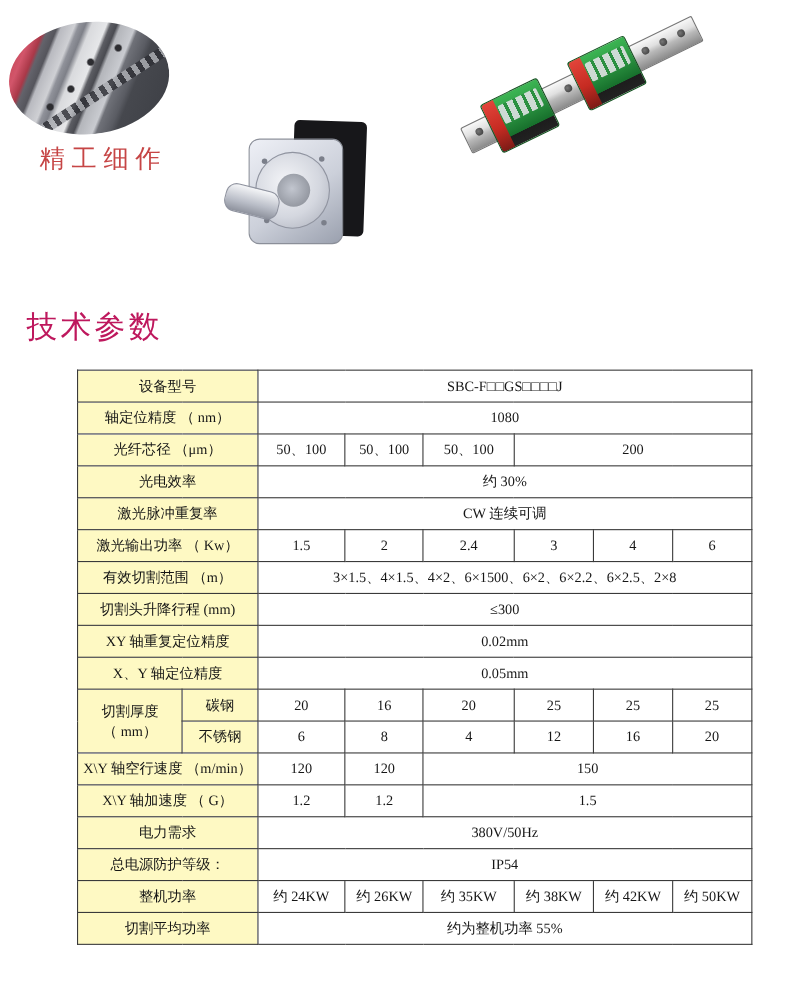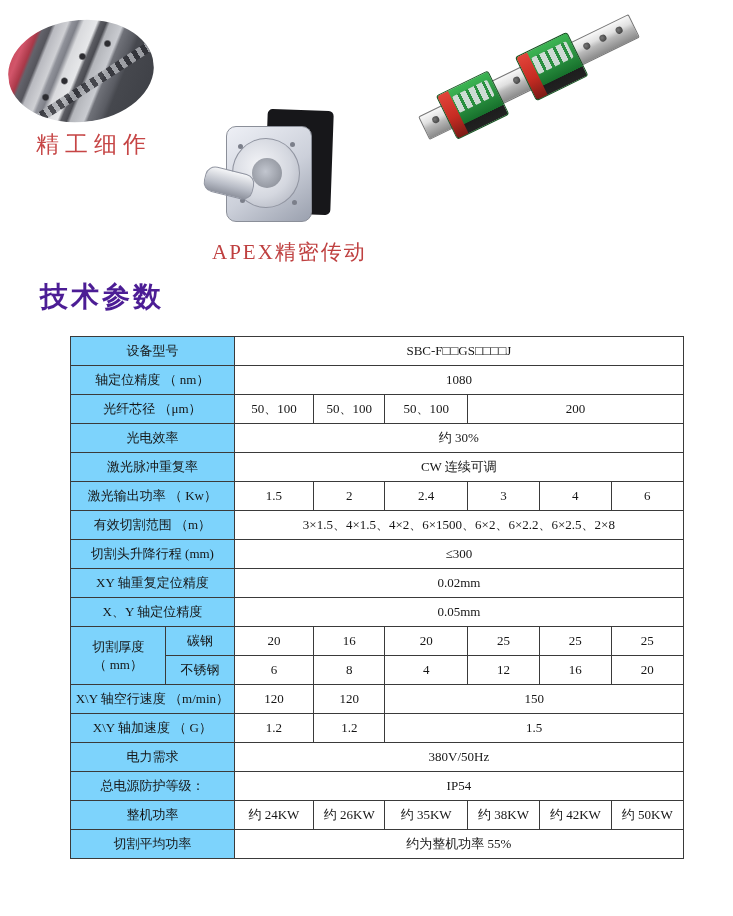--- a/index.html
+++ b/index.html
@@ -60,31 +60,31 @@
     background:repeating-linear-gradient(90deg,#dfe2e4 0 6px,#2a8f40 6px 9px);opacity:.9;}
   .block .endcap{position:absolute;left:0;top:0;width:12px;height:100%;
     background:linear-gradient(180deg,#e2443a 0%,#c62b22 55%,#7c1b16 100%);
     border-radius:3px 0 0 3px;}
 
   
   .caption{position:absolute;color:#c64545;font-weight:500;}
   .cap-craft{left:36px;top:129px;font-size:23px;letter-spacing:6px;}
   .cap-apex{left:212px;top:238px;font-size:21px;letter-spacing:2px;color:#bf4040;}
   .cap-hiwin{left:436px;top:147px;font-size:20px;font-weight:bold;color:#cc2222;letter-spacing:1px;}
-  .page-heading{position:absolute;left:40px;top:278px;font-size:28px;color:#4c1d95;
-    letter-spacing:3px;font-weight:bold;}
+  .page-heading{position:absolute;left:24px;top:278px;font-size:28px;color:#be185d;
+    letter-spacing:3px;}
 
   
   .table-wrap{position:absolute;left:70px;top:336px;}
   table.spec{border-collapse:collapse;table-layout:fixed;width:614px;
     font-size:13px;color:#161616;}
   table.spec th,table.spec td{border:1px solid #3a3a3a;text-align:center;vertical-align:middle;
     padding:1px 3px;white-space:pre-line;font-weight:normal;overflow:hidden;}
   table.spec tr{height:29px;}
-  table.spec th{background:#7dd3fc;}
+  table.spec th{background:#fef9c3;}
 </style>
 </head>
 <body>
 
 <div id="page">
 
   <div class="oval-photo">
     <div class="rack"></div>
   </div>
   <div class="caption cap-craft">精工细作</div>
@@ -93,21 +93,20 @@
     <div class="gb-flange"></div>
     <div class="gb-body"></div>
     <div class="gb-face"></div>
     <div class="gb-bolt" style="left:18px;top:34px;"></div>
     <div class="gb-bolt" style="left:70px;top:32px;"></div>
     <div class="gb-bolt" style="left:20px;top:88px;"></div>
     <div class="gb-bolt" style="left:72px;top:90px;"></div>
     <div class="gb-hub"></div>
     <div class="gb-shaft"></div>
   </div>
-  <div class="caption cap-apex">APEX精密传动</div>
 
   <div class="hiwin">
     <div class="rail">
       <span class="hole" style="left:10px;"></span>
       <span class="hole" style="left:100px;"></span>
       <span class="hole" style="left:178px;"></span>
       <span class="hole" style="left:196px;"></span>
       <span class="hole" style="left:214px;"></span>
       <div class="block" style="left:24px;">
         <div class="endcap"></div>

